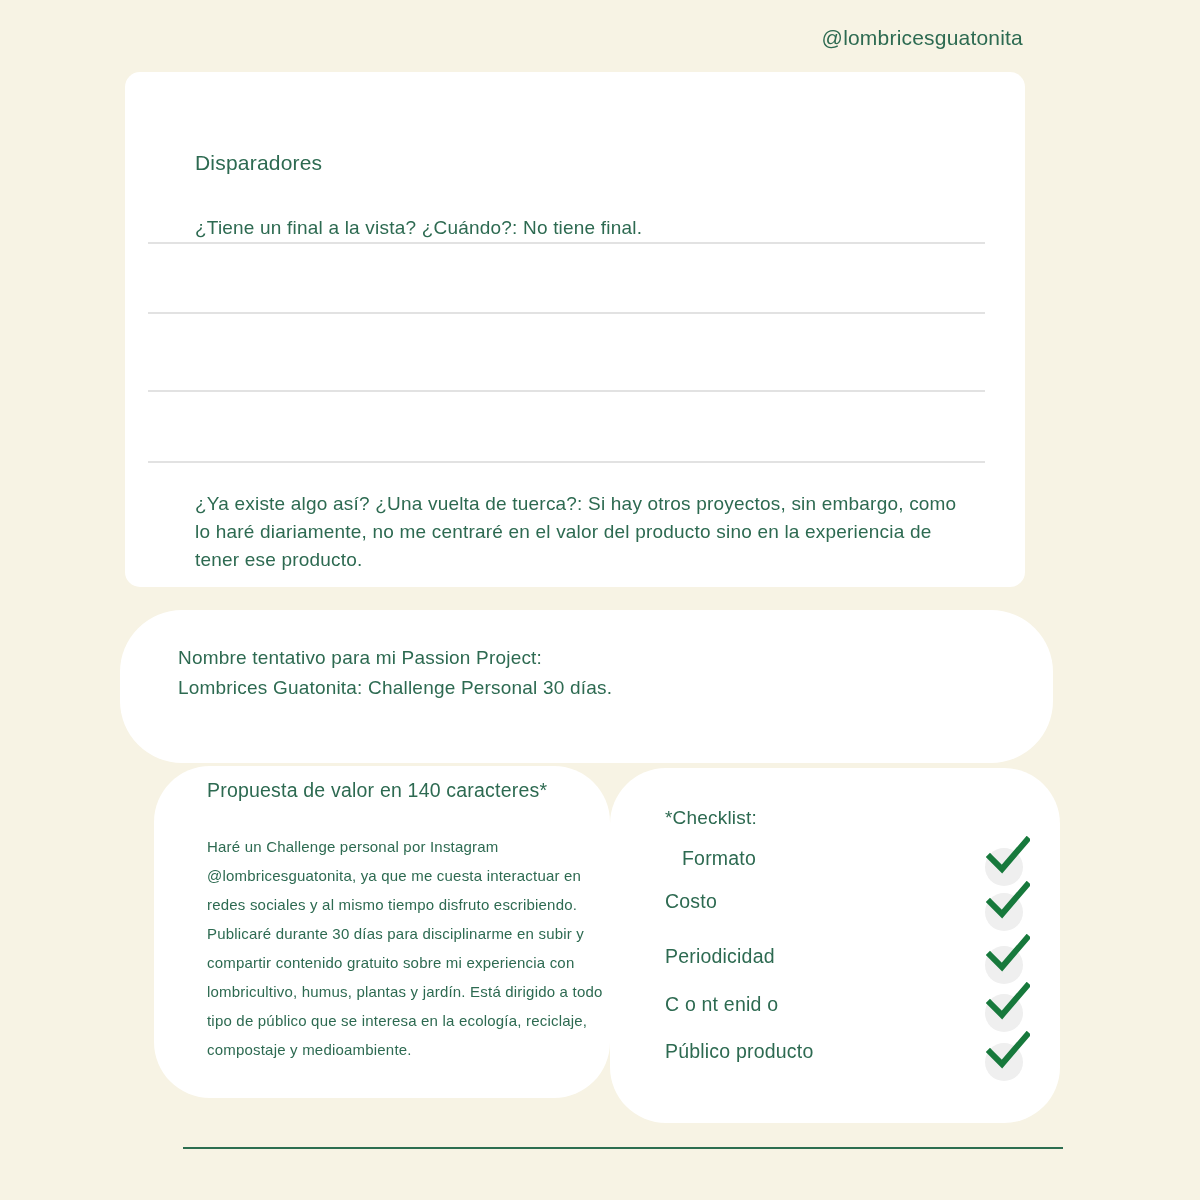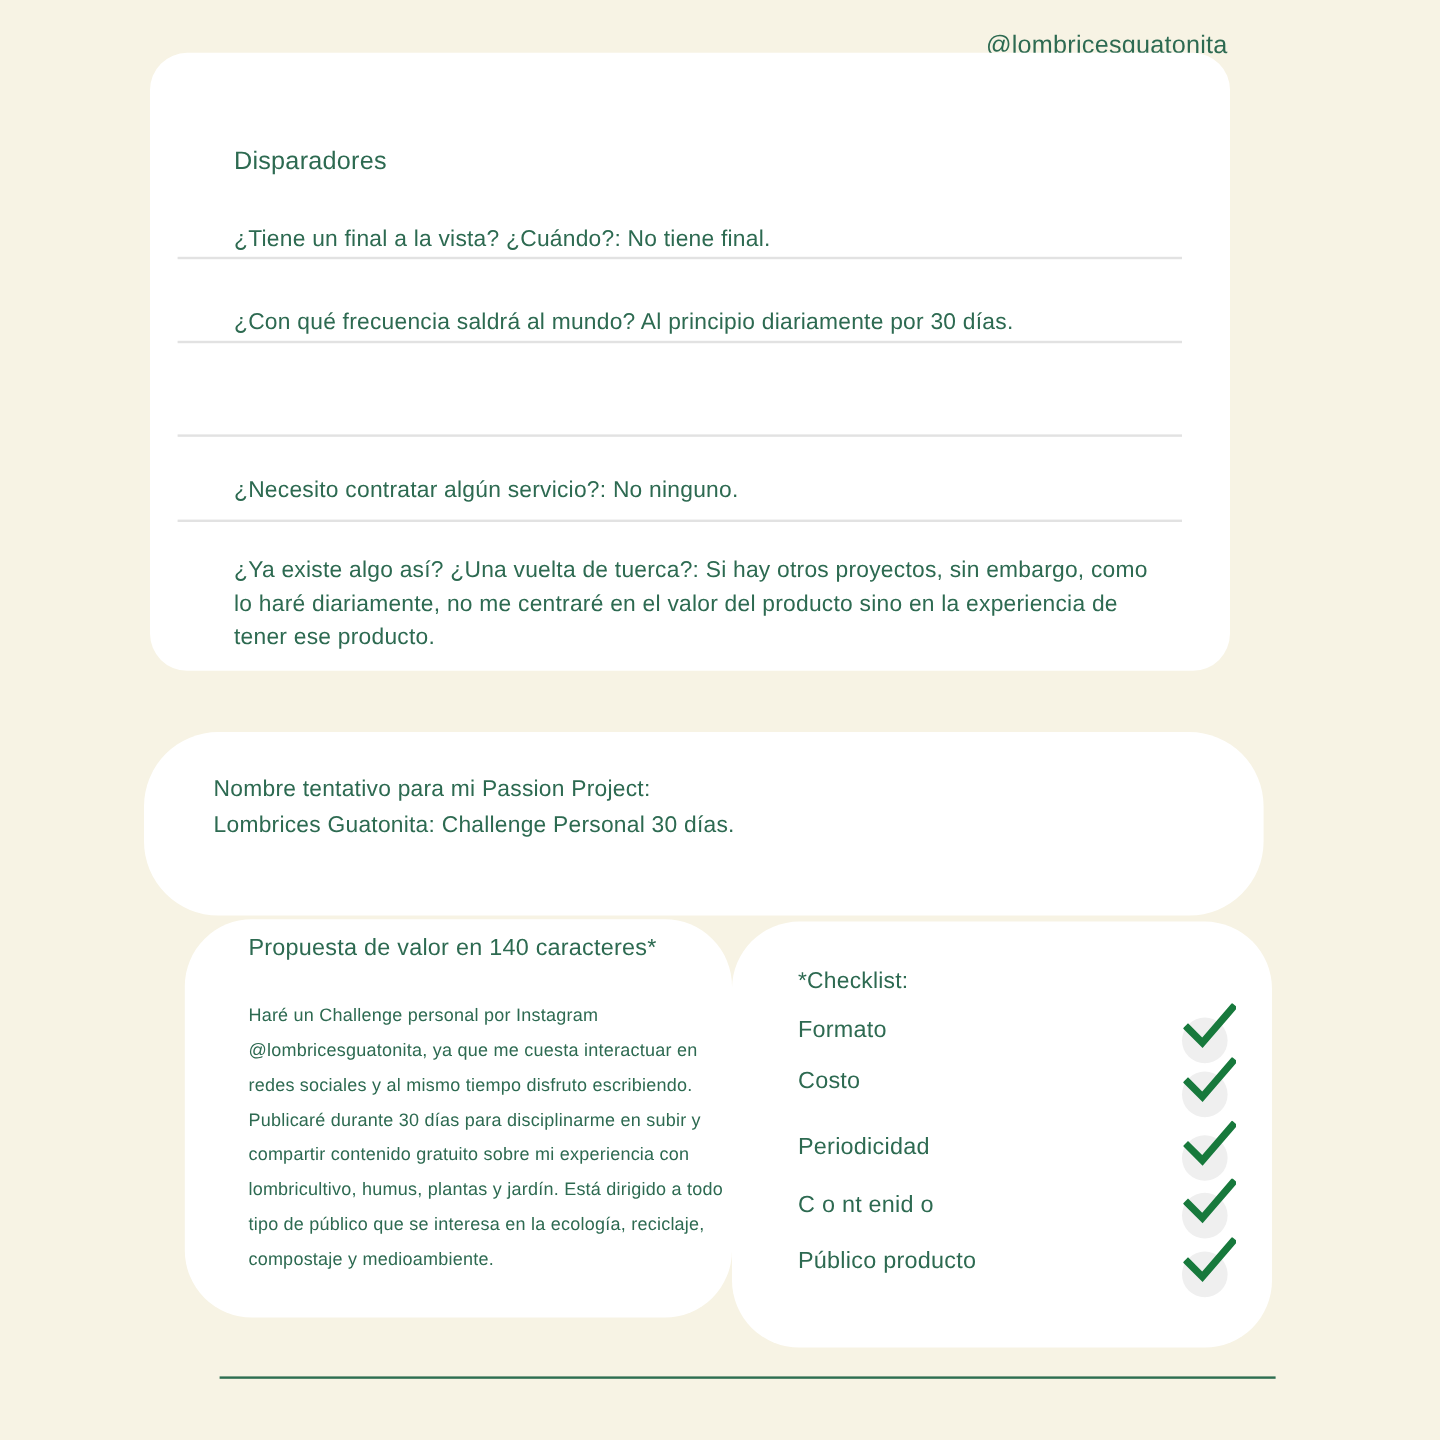--- a/index.html
+++ b/index.html
@@ -8,21 +8,21 @@
     position:relative; width:1068px; height:1200px;
     background:#f7f3e4; overflow:hidden;
     font-family:"Liberation Sans","DejaVu Sans",sans-serif;
     color:#2d6a51; letter-spacing:0.2px; font-weight:400;
   }
   .handle {
     position:absolute; top:26px; right:45px;
     font-size:21px; line-height:24px;
   }
   .card { position:absolute; background:#ffffff; }
-  .card-disparadores { left:125px; top:44px;  width:900px; height:515px; border-radius:31px; }
+  .card-disparadores { left:125px; top:72px;  width:900px; height:515px; border-radius:15px; }
   .card-nombre       { left:120px; top:610px; width:933px; height:153px; border-radius:62px; }
   .card-propuesta    { left:130px; top:766px; width:456px; height:332px; border-radius:56px;margin-left:24px; }
   .card-checklist    { left:610px; top:768px; width:450px; height:355px; border-radius:56px; }
 
   .d-title { position:absolute; left:70px; top:78px; font-size:21px; line-height:26px; }
   .d-q { position:absolute; left:70px; width:780px; font-size:19px; line-height:28px; }
   .d-q0 { top:142px; } .d-q1 { top:211px; } .d-q2 { top:281px; } .d-q3 { top:351px; }
   .d-q4 { top:418px; width:775px; }
   .d-sep { position:absolute; left:23px; width:837px; height:2px; background:#e2e2e2; }
   .d-sep0 { top:170px; } .d-sep1 { top:240px; } .d-sep2 { top:318px; } .d-sep3 { top:389px; }
@@ -30,47 +30,45 @@
   .n-text { position:absolute; left:58px; top:33px; font-size:19px; line-height:30px; }
 
   .p-title { position:absolute; left:53px; top:11px; font-size:19.5px; line-height:26px; }
   .p-body  { position:absolute; left:53px; top:66px; width:414px; font-size:15px; line-height:29px; }
 
   .c-title { position:absolute; left:55px; top:38px; font-size:19px; line-height:24px; }
   .c-label { position:absolute; left:55px; font-size:19.5px; line-height:24px; }
   .c-badge { position:absolute; left:375px; width:38px; height:38px; }
   .c-circle { position:absolute; left:0; top:0; width:38px; height:38px; border-radius:50%; background:#efefef; }
   .c-check { position:absolute; left:1px; top:-12px; width:44px; height:38px; }
-  .row0 .c-label{top:78px;}  .row0 .c-badge{top:80px;}
+  .row0 .c-label{top:78px;margin-left:17px;}  .row0 .c-badge{top:80px;}
   .row1 .c-label{top:121px;} .row1 .c-badge{top:125px;}
   .row2 .c-label{top:176px;} .row2 .c-badge{top:178px;}
   .row3 .c-label{top:224px;} .row3 .c-badge{top:226px;}
   .row4 .c-label{top:271px;} .row4 .c-badge{top:275px;}
 
   .bottom-rule { position:absolute; left:183px; top:1147px; width:880px; height:2px; background:#2d6e50; }
 </style>
 </head>
 <body>
 
 <div class="canvas">
 
   <div class="handle">@lombricesguatonita</div>
 
   <div class="card card-disparadores">
     <div class="d-title">Disparadores</div>
 
     <div class="d-q d-q0">¿Tiene un final a la vista? ¿Cuándo?:  No tiene final.</div>
     <div class="d-sep d-sep0"></div>
 
-    <div class="d-q d-q1">¿Con qué frecuencia saldrá al mundo? Al principio diariamente por 30 días.</div>
     <div class="d-sep d-sep1"></div>
 
     <div class="d-sep d-sep2"></div>
 
-    <div class="d-q d-q3">¿Necesito contratar algún servicio?:  No ninguno.</div>
     <div class="d-sep d-sep3"></div>
 
     <div class="d-q d-q4">¿Ya existe algo así? ¿Una vuelta de tuerca?:  Si hay otros proyectos, sin embargo, como lo haré diariamente, no me centraré en el valor del producto sino en la experiencia de tener ese producto.</div>
   </div>
 
   <div class="card card-nombre">
     <div class="n-text">
       <div>Nombre tentativo para mi Passion Project:</div>
       <div>Lombrices Guatonita:  Challenge Personal 30 días.</div>
     </div>

